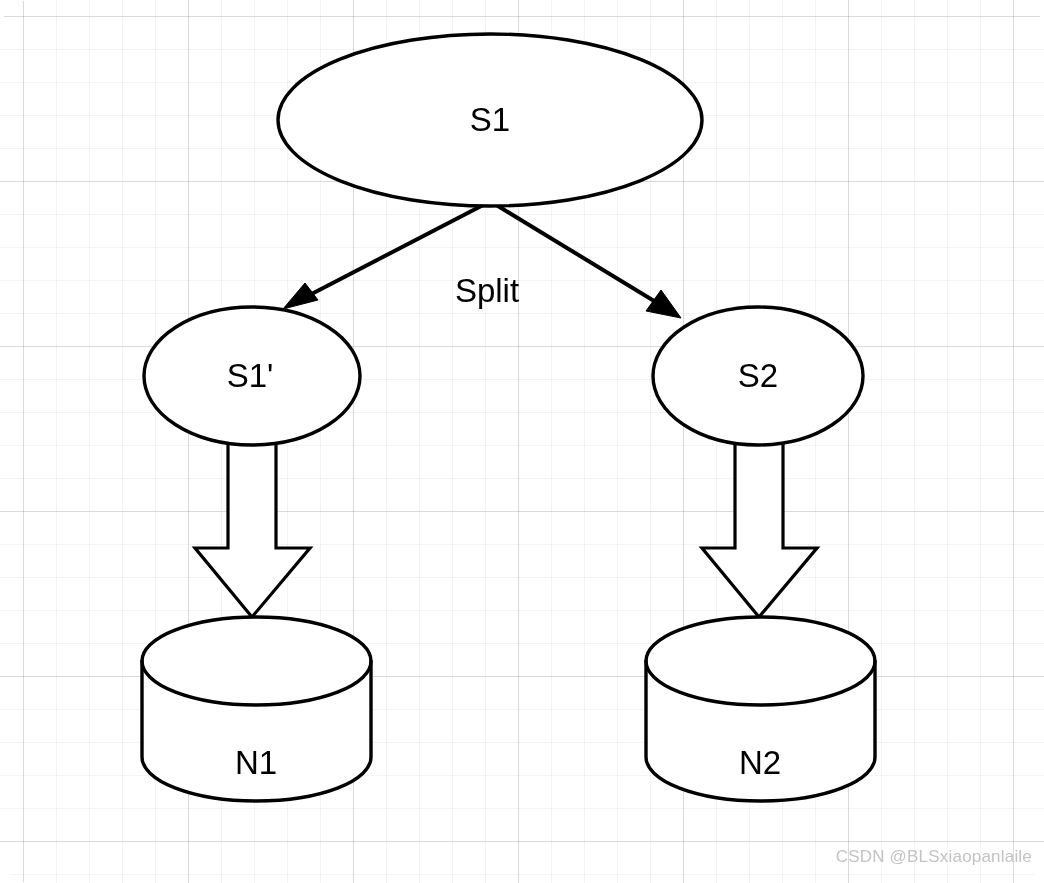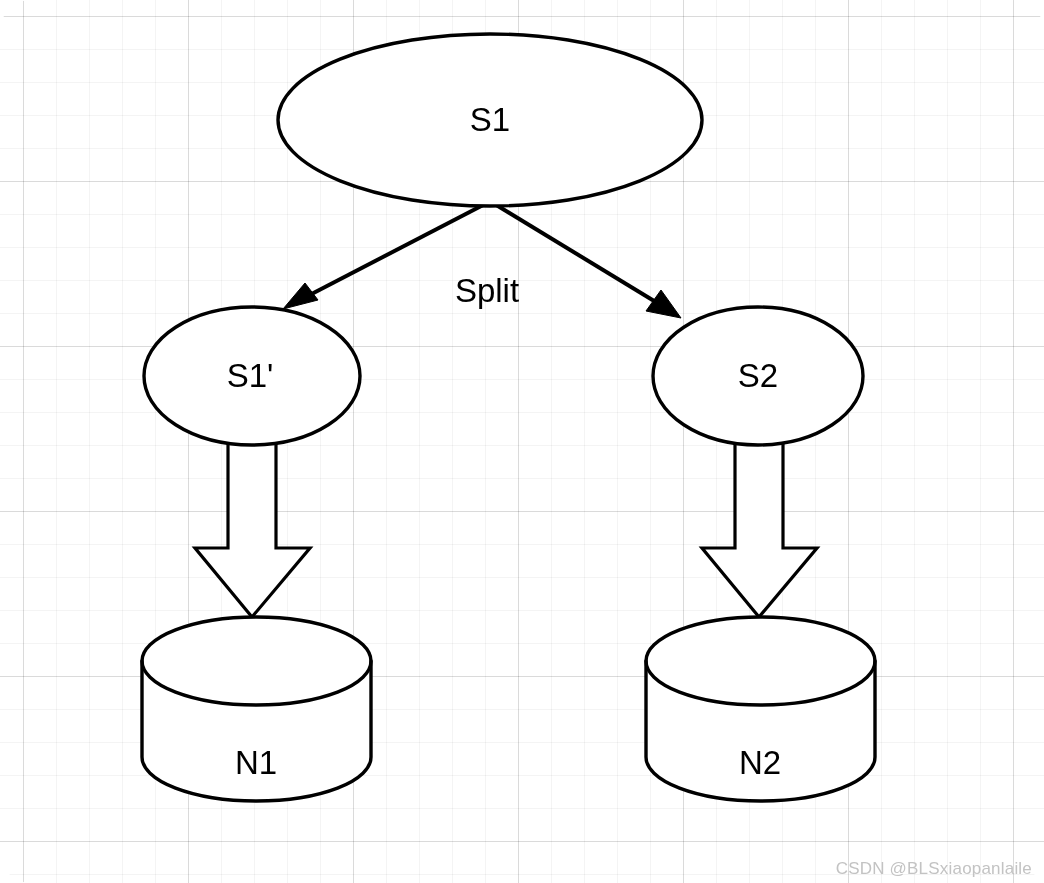--- a/index.html
+++ b/index.html
@@ -75,21 +75,21 @@
   .edge-label {
     font-family: "Liberation Sans", sans-serif;
     font-size: 33px;
     fill: #000000;
     text-anchor: middle;
     dominant-baseline: middle;
   }
   .watermark {
     position: absolute;
     right: 12px;
-    bottom: 4px;
+    bottom: 16px;
     font-family: "Liberation Sans", sans-serif;
     font-size: 17px;
     color: #c3c3c3;
     letter-spacing: 0.2px;
     white-space: nowrap;
     user-select: none;
   }
 </style>
 </head>
 <body>

